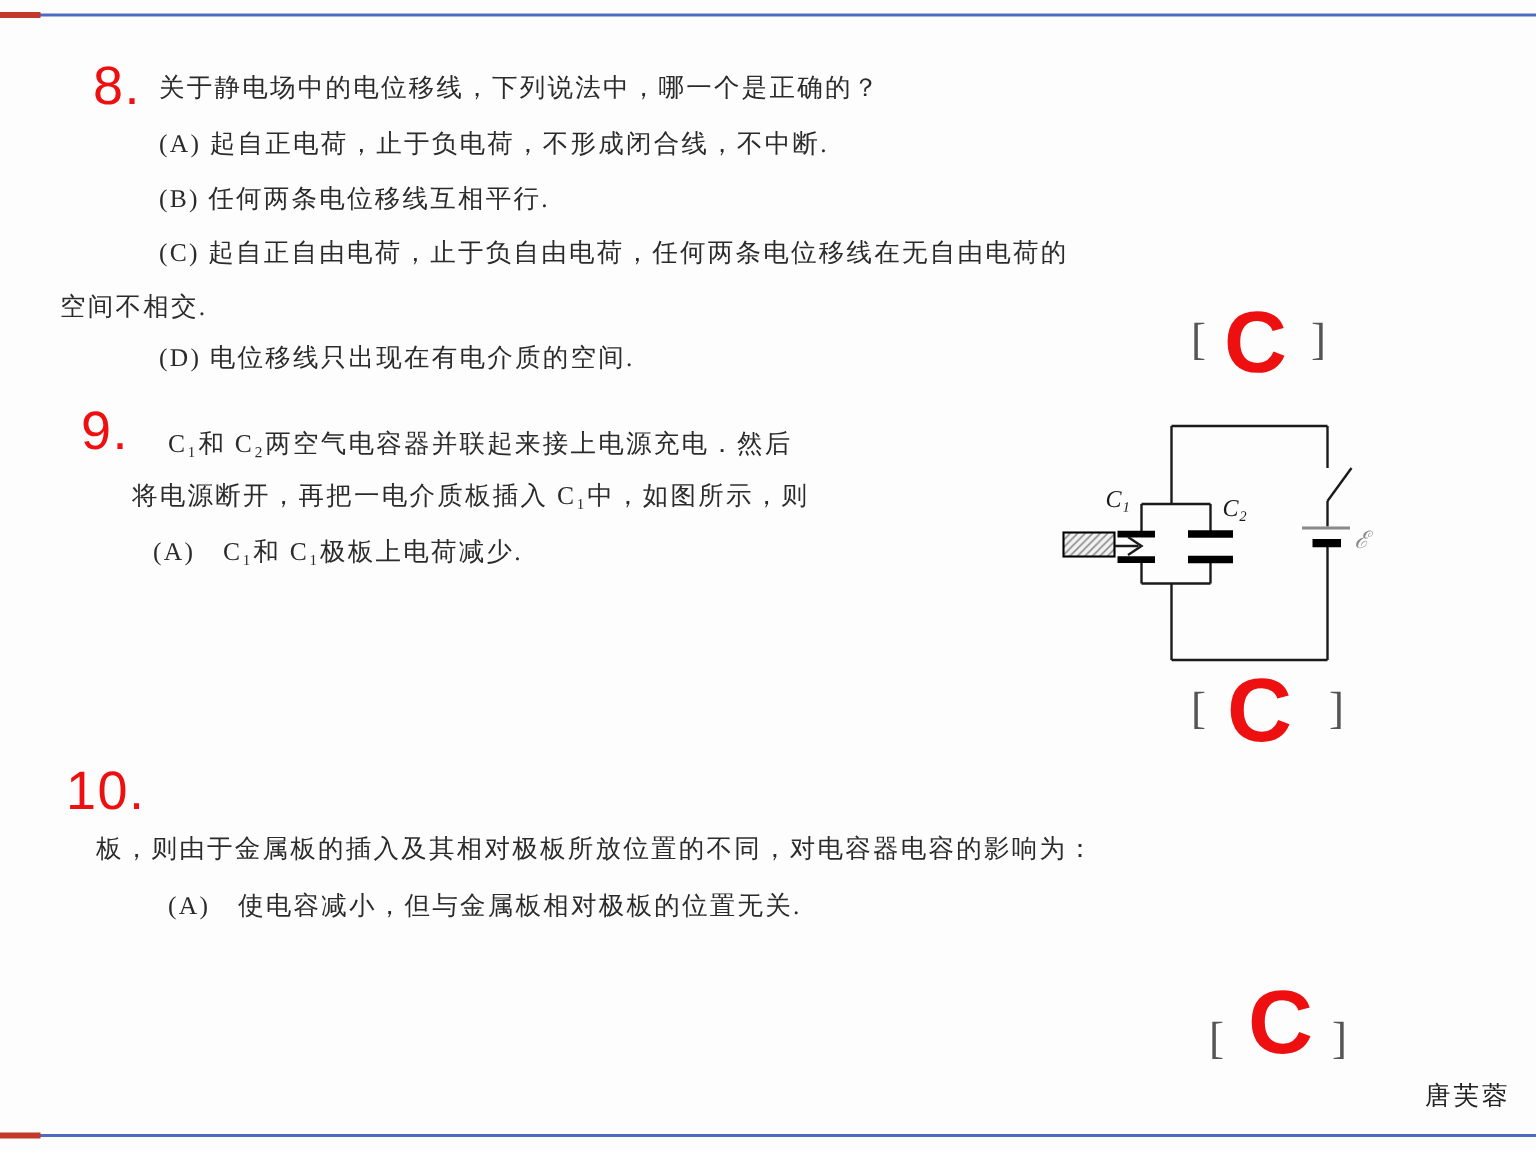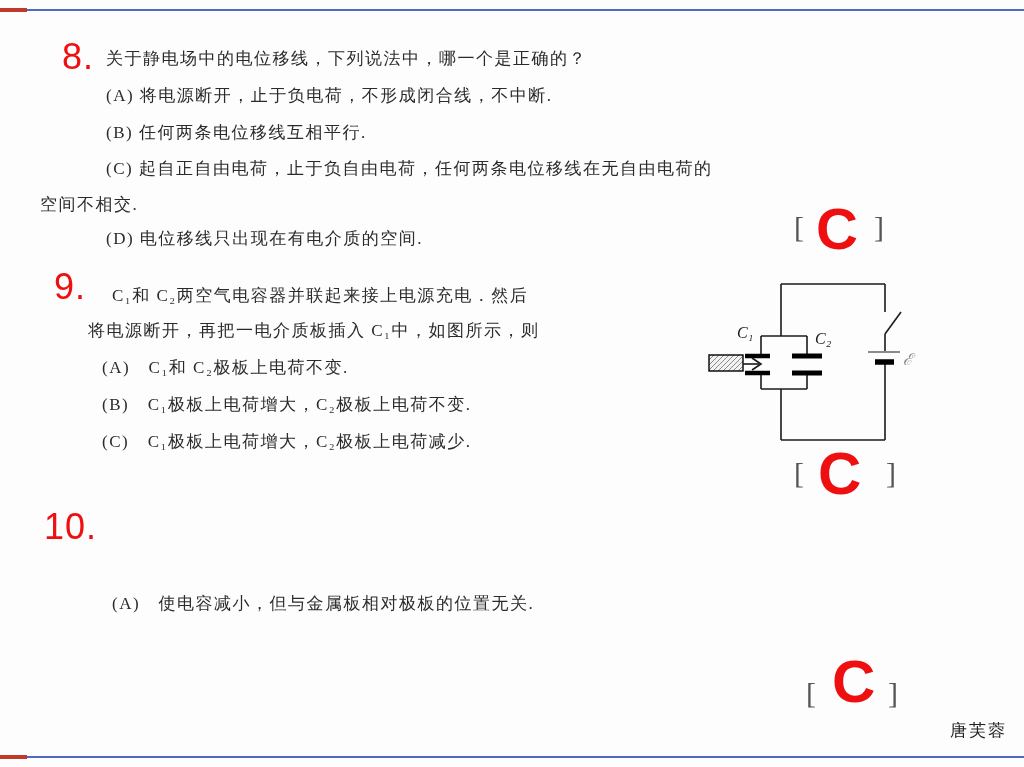--- a/index.html
+++ b/index.html
@@ -45,35 +45,33 @@
 
 <div id="slide">
 
   <div class="hline" style="top:9px"></div>
   <div class="hline-accent" style="top:8px"></div>
   <div class="hline" style="top:756px"></div>
   <div class="hline-accent" style="top:755px"></div>
 
   <div class="qnum" style="left:62px; top:36px">8.</div>
   <div class="tline" style="left:106px; top:47px">关于静电场中的电位移线，下列说法中，哪一个是正确的？</div>
-  <div class="tline" style="left:106px; top:84px">(A) 将电源断开，止于负电荷，不形成闭合线，不中断.</div>
+  <div class="tline" style="left:106px; top:84px">(A) 起自正电荷，止于负电荷，不形成闭合线，不中断.</div>
   <div class="tline" style="left:106px; top:121px">(B) 任何两条电位移线互相平行.</div>
   <div class="tline" style="left:40px;  top:193px">空间不相交.</div>
   <div class="tline" style="left:106px; top:157px">(C) 起自正自由电荷，止于负自由电荷，任何两条电位移线在无自由电荷的</div>
   <div class="tline" style="left:106px; top:227px">(D) 电位移线只出现在有电介质的空间.</div>
   <div class="bracket" style="left:794px; top:212px">[</div>
   <div class="ansC" style="left:816px; top:200px">C</div>
   <div class="bracket" style="left:874px; top:212px">]</div>
 
   <div class="qnum" style="left:54px; top:266px">9.</div>
   <div class="tline" style="left:112px; top:284px">C₁和 C₂两空气电容器并联起来接上电源充电．然后</div>
   <div class="tline" style="left:88px;  top:319px">将电源断开，再把一电介质板插入 C₁中，如图所示，则</div>
-  <div class="tline" style="left:102px; top:356px">(A)　C₁和 C₂极板上电荷不变.</div>
-  <div class="tline" style="left:102px; top:393px">(B)　C₁极板上电荷增大，C₂极板上电荷不变.</div>
-  <div class="tline" style="left:102px; top:430px">(C)　C₁极板上电荷增大，C₂极板上电荷减少.</div>
+  <div class="tline" style="left:102px; top:356px">(A)　C₁和 C₁极板上电荷减少.</div>
   <div class="bracket" style="left:794px; top:458px">[</div>
   <div class="ansC" style="left:818px; top:444px; font-size:60px">C</div>
   <div class="bracket" style="left:886px; top:458px">]</div>
 
   <svg id="circuit" width="260" height="172" viewBox="0 0 260 172">
     <defs>
       <pattern id="hatch" width="5" height="5" patternUnits="userSpaceOnUse">
         <rect width="5" height="5" fill="#f2f2f2"></rect>
         <path d="M0,5 L5,0 M-1,1 L1,-1 M4,6 L6,4" stroke="#8a8a8a" stroke-width="1"></path>
       </pattern>
@@ -118,20 +116,21 @@
       <line x1="50" y1="88" x2="66" y2="88"></line>
       <polyline points="59,82 68,88 59,94"></polyline>
     </g>
 
     <text x="44" y="62" class="circ-label">C₁</text>
     <text x="122" y="68" class="circ-label">C₂</text>
     <text x="210" y="89" class="emf-label">ℰ</text>
   </svg>
 
   <div class="qnum" style="left:44px; top:506px">10.</div>
+  <div class="tline" style="left:64px;  top:554px">板，则由于金属板的插入及其相对极板所放位置的不同，对电容器电容的影响为：</div>
   <div class="tline" style="left:112px; top:592px">(A)　使电容减小，但与金属板相对极板的位置无关.</div>
   <div class="bracket" style="left:806px; top:678px">[</div>
   <div class="ansC" style="left:832px; top:652px; font-size:60px">C</div>
   <div class="bracket" style="left:888px; top:678px">]</div>
 
   <div class="author">唐芙蓉</div>
 
 </div>
 
 </body></html>

